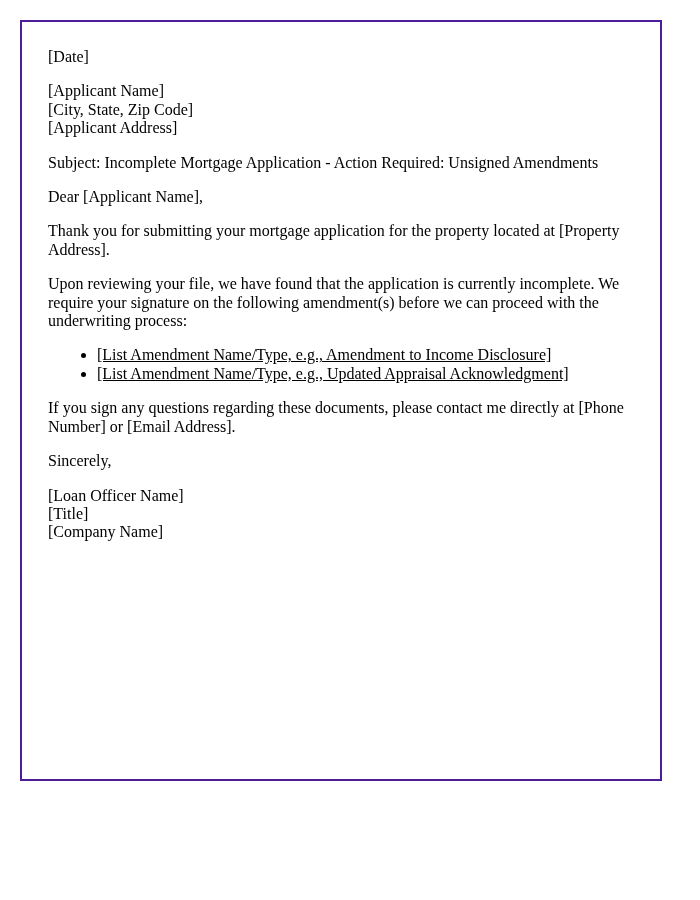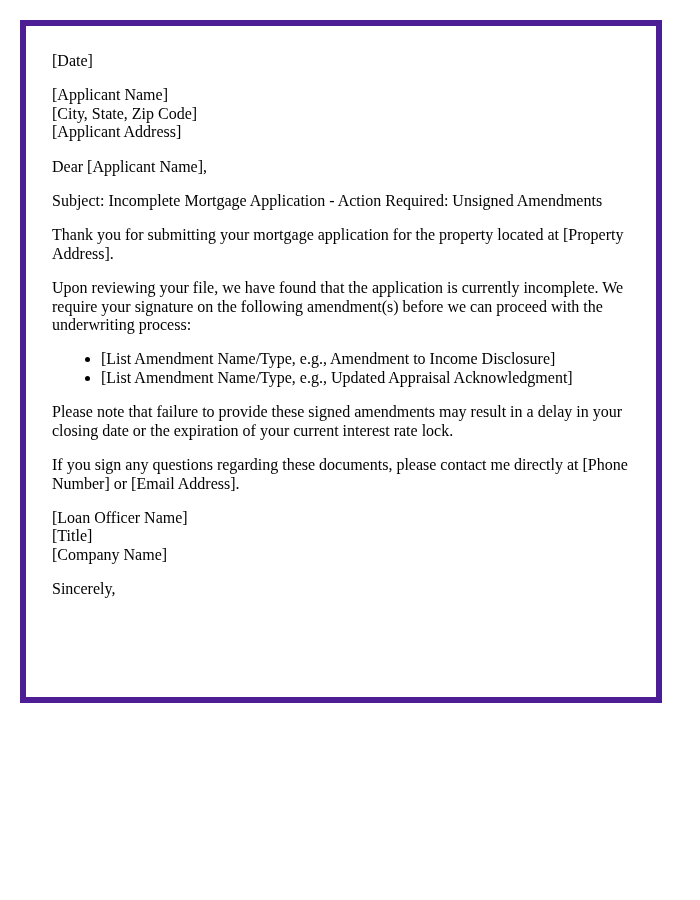--- a/index.html
+++ b/index.html
@@ -14,81 +14,81 @@
     position: relative;
     width: 700px;
     height: 900px;
     background: #ffffff;
   }
   .doc {
     position: absolute;
     left: 20px;
     top: 20px;
     width: 642px;
-    height: 683px;
+    height: 761px;
     box-sizing: border-box;
-    border: 6px solid #4c1d95;
+    border: 2px solid #4c1d95;
     padding: 10px 26px 10px 26px;
     background: #ffffff;
     color: #000000;
     font-family: "Liberation Serif", "DejaVu Serif", serif;
     font-size: 16px;
     line-height: 18.4px;
     overflow: hidden;
   }
   .block {
     margin: 16px 0;
   }
   .line {
     display: block;
   }
   ul.amendments {
     margin: 16px 0;
     padding-left: 49px;
     list-style-type: disc;
+    text-decoration: underline;
   }
   ul.amendments li {
     margin: 0;
     padding: 0;
   }
 </style>
 </head>
 <body>
 
 <div class="canvas">
   <div class="doc">
 
     <p class="block">[Date]</p>
 
     <p class="block">
       <span class="line">[Applicant Name]</span>
       <span class="line">[City, State, Zip Code]</span>
       <span class="line">[Applicant Address]</span>
     </p>
 
+    <p class="block">Subject: Incomplete Mortgage Application - Action Required: Unsigned Amendments</p>
+
     <p class="block">Dear [Applicant Name],</p>
-
-    <p class="block">Subject: Incomplete Mortgage Application - Action Required: Unsigned Amendments</p>
 
     <p class="block">Thank you for submitting your mortgage application for the property located at [Property Address].</p>
 
     <p class="block">Upon reviewing your file, we have found that the application is currently incomplete. We require your signature on the following amendment(s) before we can proceed with the underwriting process:</p>
 
     <ul class="amendments">
       <li>[List Amendment Name/Type, e.g., Amendment to Income Disclosure]</li>
       <li>[List Amendment Name/Type, e.g., Updated Appraisal Acknowledgment]</li>
     </ul>
 
 
-    <p class="block">Please note that failure to provide these signed amendments may result in a delay in your closing date or the expiration of your current interest rate lock.</p>
 
     <p class="block">If you sign any questions regarding these documents, please contact me directly at [Phone Number] or [Email Address].</p>
+
+    <p class="block">Sincerely,</p>
 
     <p class="block">
       <span class="line">[Loan Officer Name]</span>
       <span class="line">[Title]</span>
       <span class="line">[Company Name]</span>
     </p>
 
-    <p class="block">Sincerely,</p>
-
   </div>
 </div>
 
 </body></html>

